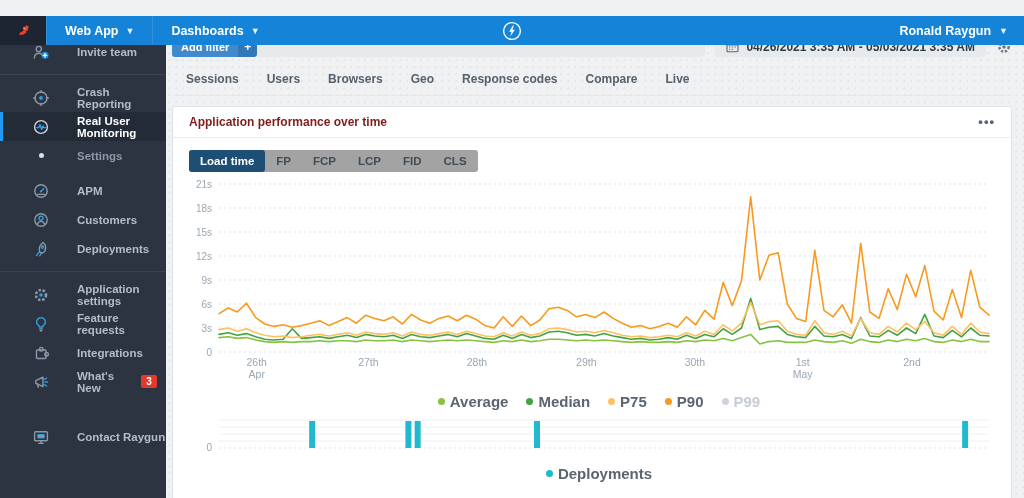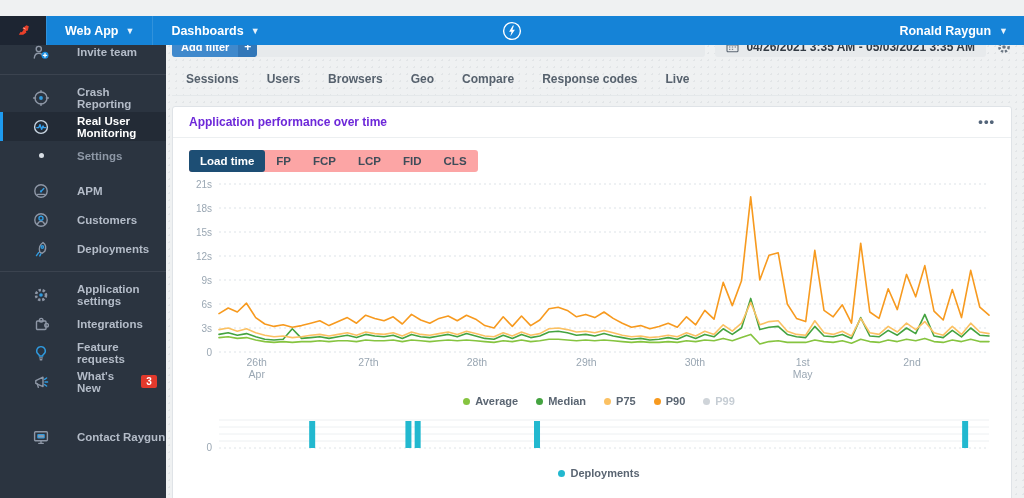--- a/index.html
+++ b/index.html
@@ -61,36 +61,36 @@
   .tabs-row { margin-top:9px; display:flex; border-bottom:1px solid #e4e8ea; }
   .tab { padding:6px 14px 7px; font-size:12px; font-weight:bold; color:#56616d;
     cursor:pointer; border-bottom:3px solid transparent; margin-bottom:-1px; }
   .tab.active { color:#2c3a48; border-bottom-color:#39a4ee; }
 
   
   .card { margin-top:10px; background:#fff; border:1px solid #dfe3e7;
     border-radius:3px; height:395px; }
   .card-header { height:31px; display:flex; align-items:center;
     padding:0 16px; border-bottom:1px solid #eceff1; }
-  .card-title { font-size:12px; font-weight:bold; color:#6d28d9; }
+  .card-title { font-size:12px; font-weight:bold; color:#7f1d1d; }
   .card-menu { margin-left:auto; color:#54657a; font-size:13px; font-weight:bold;
     letter-spacing:1px; cursor:pointer; line-height:10px; }
 
-  .toggle-row { margin:12px 0 0 16px; display:inline-flex; background:#fca5a5;
+  .toggle-row { margin:12px 0 0 16px; display:inline-flex; background:#a3a3a3;
     border-radius:3px;text-align:center; }
   .toggle { padding:5px 11px; font-size:11.5px; font-weight:bold; color:#3f4c59;
     cursor:pointer; border-radius:3px; }
   .toggle.active { background:#1d4e74; color:#fff; }
 
   .chart-wrap { margin-top:4px; padding-left:14px; }
   .legend-row { display:flex; justify-content:center; align-items:center;
     gap:18px; height:18px; }
   .legend-item { display:flex; align-items:center; gap:5px; cursor:pointer; }
   .legend-dot { width:7px; height:7px; border-radius:50%; }
-  .legend-lbl { font-size:11px; font-weight:bold; color:#5a6572; }
+  .legend-lbl { font-size:15px; font-weight:bold; color:#5a6572; }
   .legend-item.disabled .legend-lbl { color:#c6cdd4; }
 </style>
 </head>
 <body>
 
 <div class="topbar">
   <div class="logo-tile">
     <svg width="17" height="17" viewBox="0 0 18 18">
       <path d="M4 13.5l2-3.2 1.2.6L9.3 8 7.8 7l4.2-3.6 2.6 1.1-1 4.6-2.1.5.6 1.6-3.4 2.3z" fill="#e8402a"></path>
       <path d="M8.6 6.1l2.6 1.4" stroke="#ffd9d2" stroke-width=".7"></path>
@@ -190,34 +190,34 @@
 
   <div class="side-item">
     <svg class="sicon" viewBox="0 0 18 18" fill="none">
       <circle cx="9" cy="9" r="5" stroke="#8e97a6" stroke-width="2.6" stroke-dasharray="2.4 1.7"></circle>
       <circle cx="9" cy="9" r="1.8" fill="#2f9be0"></circle>
     </svg>
     <span class="lbl">Application settings</span>
   </div>
 
   <div class="side-item">
+    <svg class="sicon" viewBox="0 0 18 18" fill="none" stroke-linecap="round">
+      <path d="M9 2.6a4.3 4.3 0 0 1 2.5 7.8c-.6.5-.9 1-.9 1.6H7.4c0-.6-.3-1.1-.9-1.6A4.3 4.3 0 0 1 9 2.6z" stroke="#2f9be0" stroke-width="1.4"></path>
+      <path d="M7.7 13.9h2.6M8.2 15.7h1.6" stroke="#8e97a6" stroke-width="1.4"></path>
+    </svg>
+    <span class="lbl">Feature requests</span>
+  </div>
+
+  <div class="side-item">
     <svg class="sicon" viewBox="0 0 18 18" fill="none" stroke="#8e97a6" stroke-width="1.4" stroke-linejoin="round">
       <rect x="4.5" y="6" width="9.5" height="8.5" rx="1"></rect>
       <circle cx="9.2" cy="5.2" r="1.8"></circle>
       <circle cx="14.6" cy="10.2" r="1.8"></circle>
     </svg>
     <span class="lbl">Integrations</span>
-  </div>
-
-  <div class="side-item">
-    <svg class="sicon" viewBox="0 0 18 18" fill="none" stroke-linecap="round">
-      <path d="M9 2.6a4.3 4.3 0 0 1 2.5 7.8c-.6.5-.9 1-.9 1.6H7.4c0-.6-.3-1.1-.9-1.6A4.3 4.3 0 0 1 9 2.6z" stroke="#2f9be0" stroke-width="1.4"></path>
-      <path d="M7.7 13.9h2.6M8.2 15.7h1.6" stroke="#8e97a6" stroke-width="1.4"></path>
-    </svg>
-    <span class="lbl">Feature requests</span>
   </div>
 
   <div class="side-item">
     <svg class="sicon" viewBox="0 0 18 18" fill="none" stroke="#8e97a6" stroke-width="1.4" stroke-linecap="round" stroke-linejoin="round">
       <path d="M3.8 7.6L11 4.2v9.4L3.8 10.4z"></path>
       <path d="M5.3 10.8l1 3.6"></path>
       <path d="M12.6 6.4l2-1.4M13 9h2.6M12.6 11.6l2 1.4" stroke="#2f9be0"></path>
     </svg>
     <span class="lbl">What's New</span>
     <span class="badge">3</span>
@@ -261,22 +261,22 @@
         <circle cx="9" cy="9" r="2" fill="#6b7682"></circle>
       </svg>
     </div>
   </div>
 
   <div class="tabs-row">
     <div class="tab"><span>Sessions</span></div>
     <div class="tab"><span>Users</span></div>
     <div class="tab"><span>Browsers</span></div>
     <div class="tab"><span>Geo</span></div>
+    <div class="tab"><span>Response codes</span></div>
     <div class="tab"><span>Compare</span></div>
-    <div class="tab"><span>Response codes</span></div>
     <div class="tab"><span>Live</span></div>
   </div>
 
   <div class="card">
     <div class="card-header">
       <span class="card-title">Application performance over time</span>
       <span class="card-menu">•••</span>
     </div>
 
     <div class="toggle-row">

